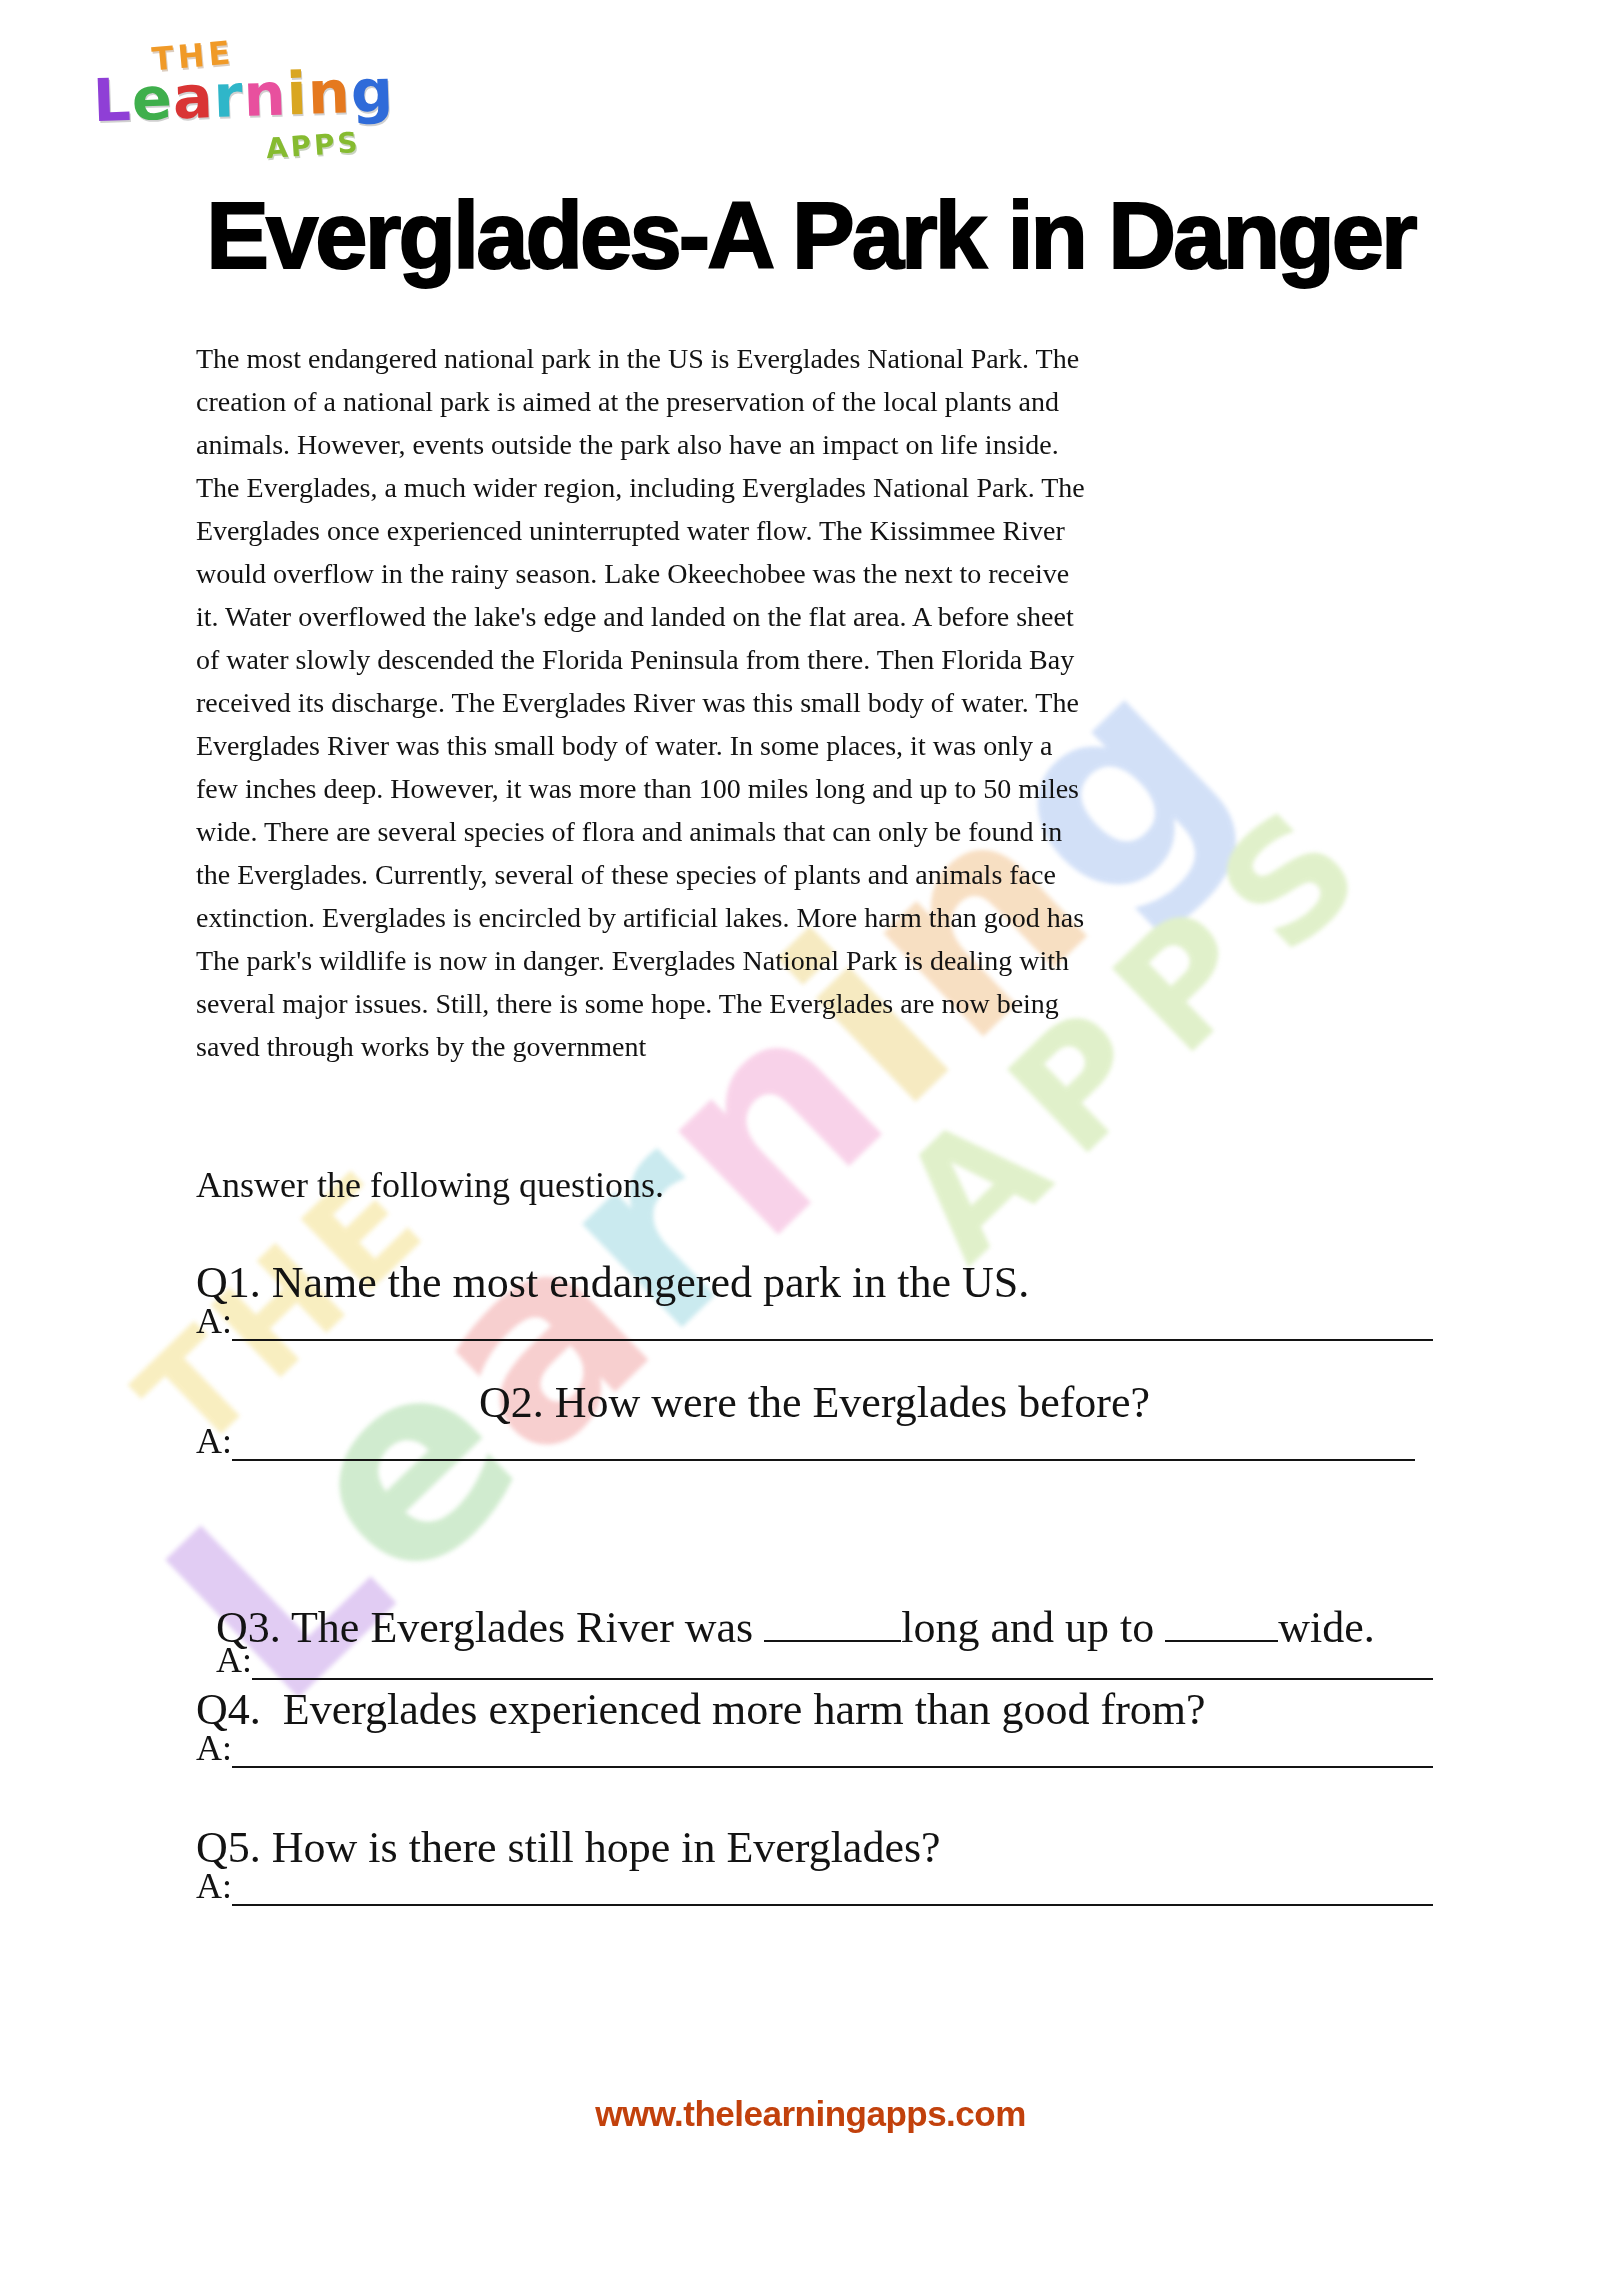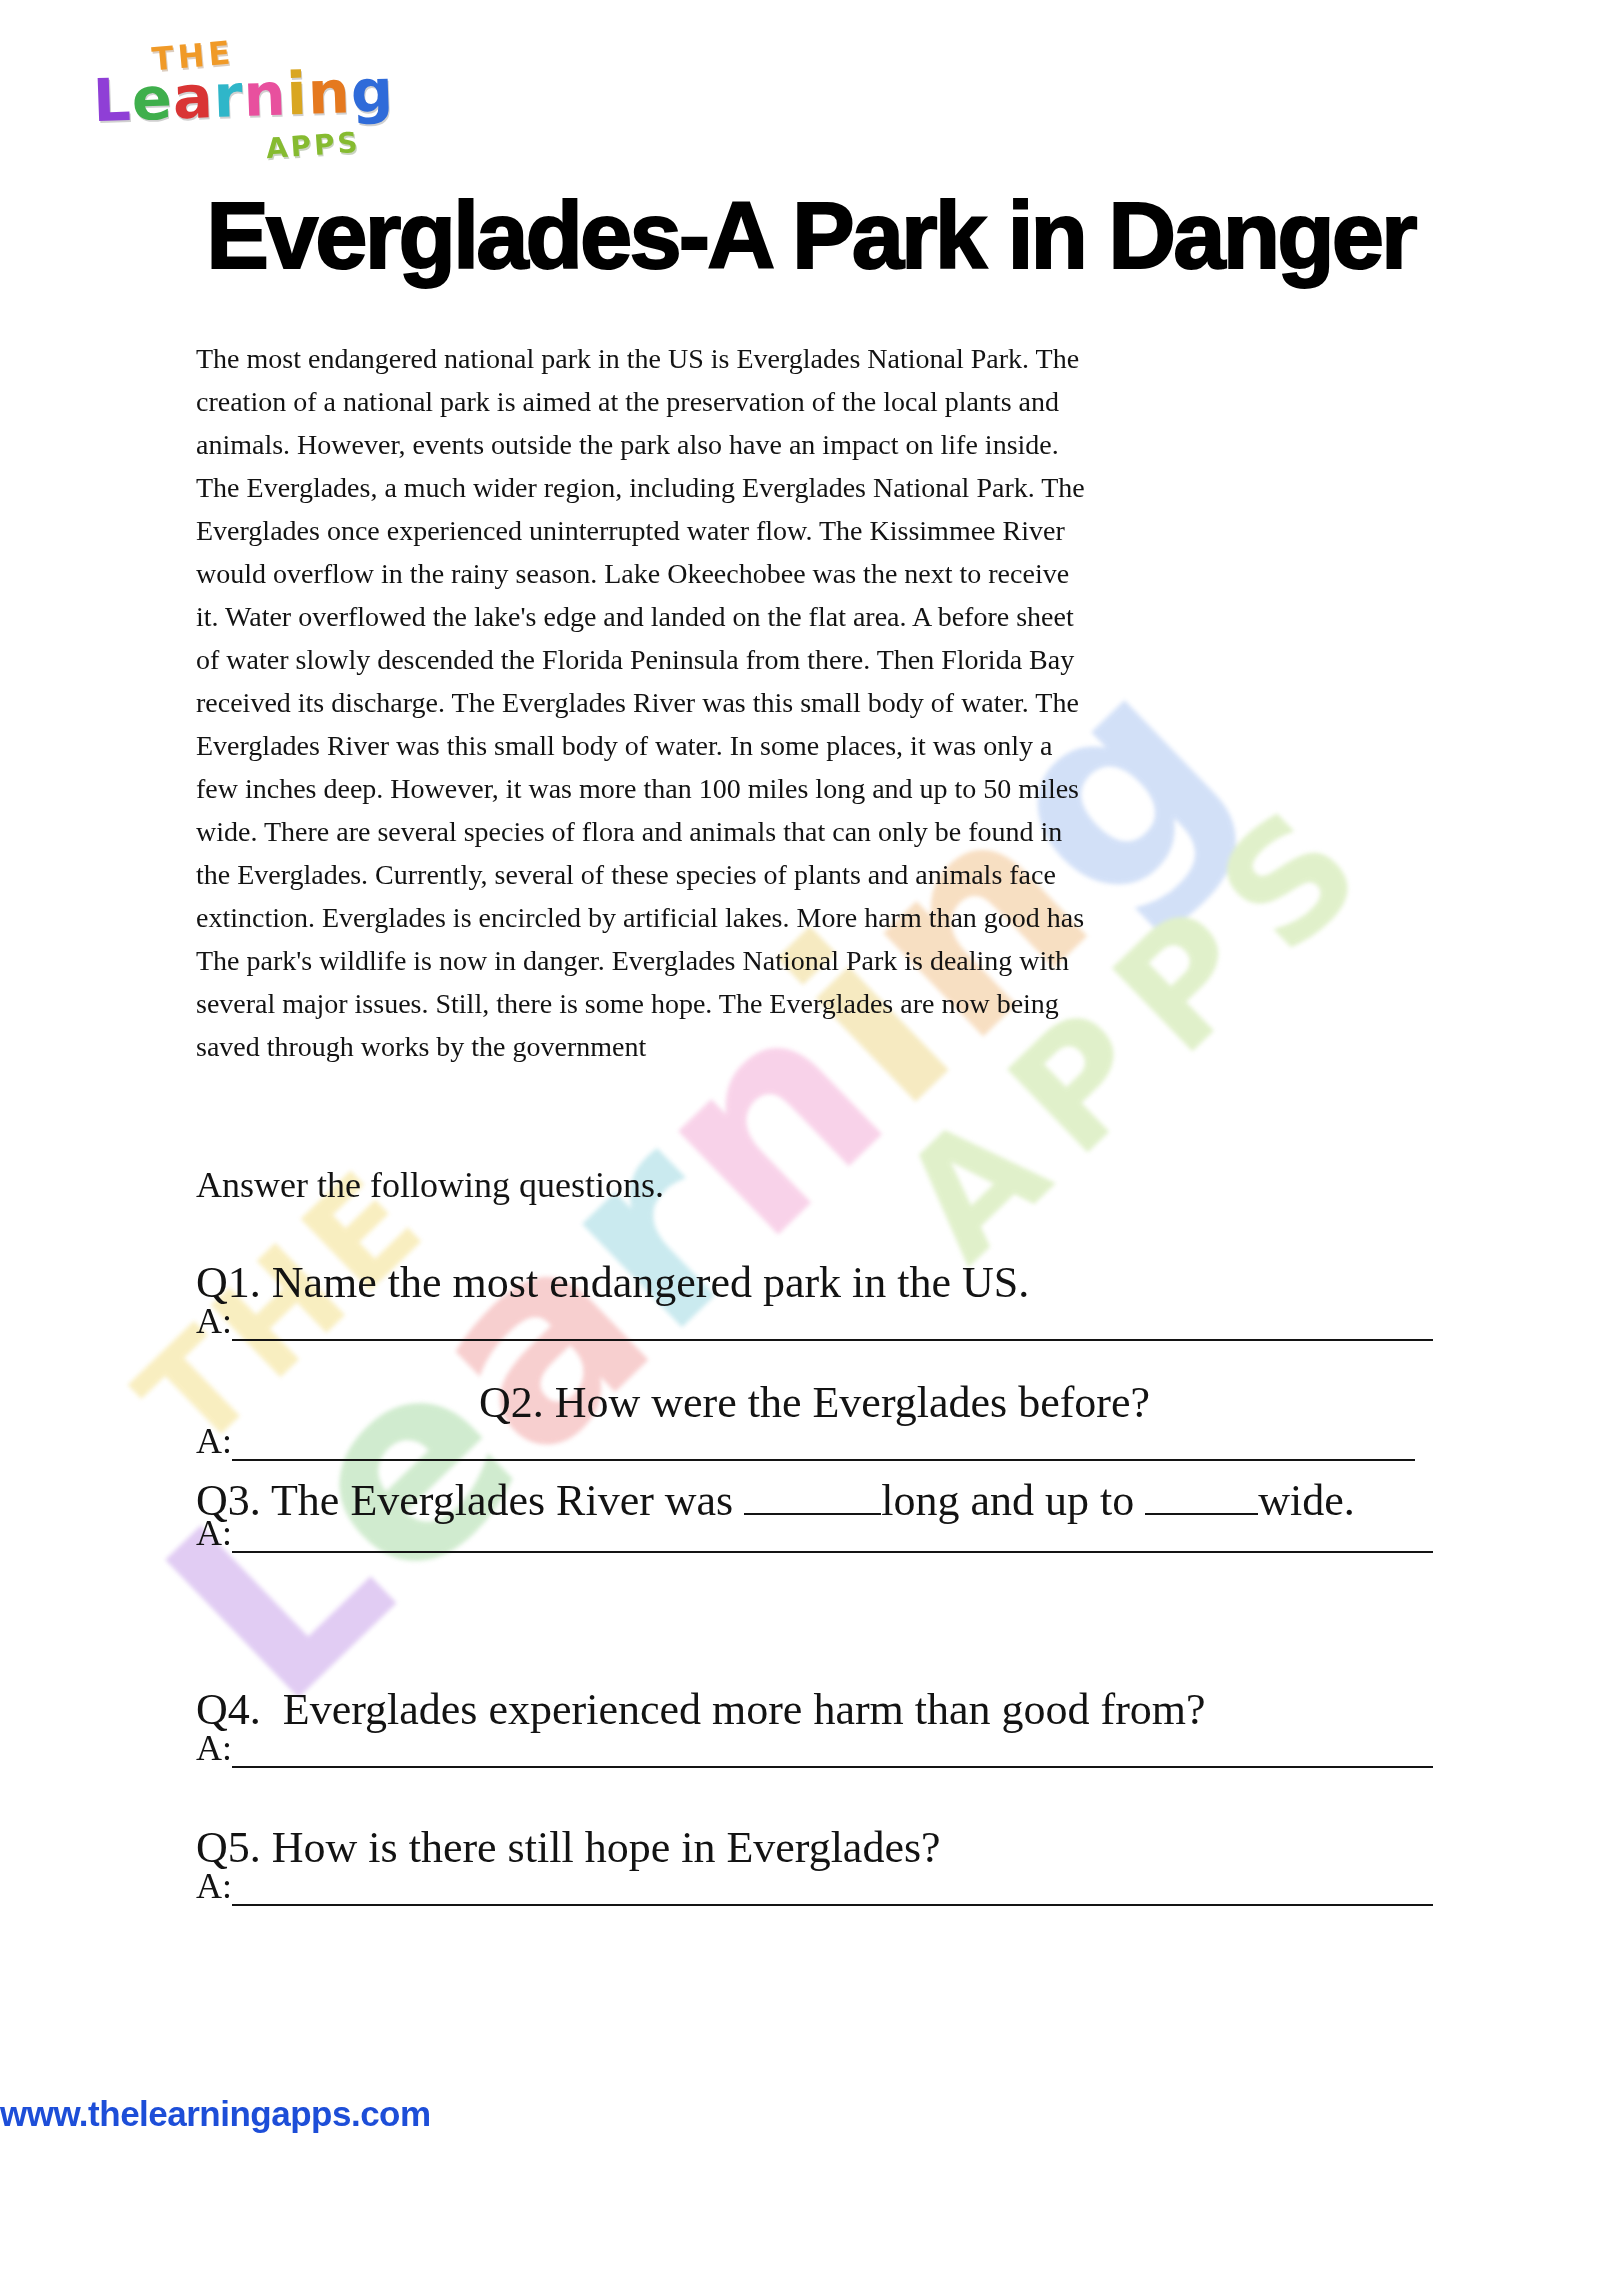--- a/index.html
+++ b/index.html
@@ -89,39 +89,40 @@
     height: 43px; font-size: 36px;
   }
   .answer-line {
     flex: 1 1 auto;
     height: 39px;
     border-bottom: 2.9px solid #141414;
   }
   .answer-line.short { margin-right: 17.6px; }
   .q3-top-1282 { top: 1257px; }
   .q3-top-1430 { top: 1377px; text-align: center; }
-  .q3-top-1575 { top: 1469px; }
+  .q3-top-1575 { top: 1596px; margin-left: 20px; }
   .q3-top-1718 { top: 1684px; }
   .q3-top-1859 { top: 1822px; }
   .blank {
     display: inline-block;
     height: 1em;
     border-bottom: 2.9px solid #141414;
   }
   .blank-1 { width: 137px; }
   .blank-2 { width: 113px; }
 
   
   .footer {
     position: absolute; left: 0; top: 2094px; width: 100%;
+    text-align: center;
     font-family: "Liberation Sans", sans-serif;
     font-weight: 700;
     font-size: 35px;
     letter-spacing: -0.5px;
-    color: #1d4ed8;
+    color: #c2410c;
   }
 </style>
 </head>
 <body>
 
 <div class="page">
 
   <div class="watermark">
     <div class="wm-the" style="color:#F4E18E">THE</div>
     <div class="wm-learning"><span style="color:#C9A3EA">L</span><span style="color:#ABDCA8">e</span><span style="color:#F2A8A8">a</span><span style="color:#9FD9E2">r</span><span style="color:#F4AFD8">n</span><span style="color:#EFDA90">i</span><span style="color:#F2C592">n</span><span style="color:#AFC8F2">g</span></div>

